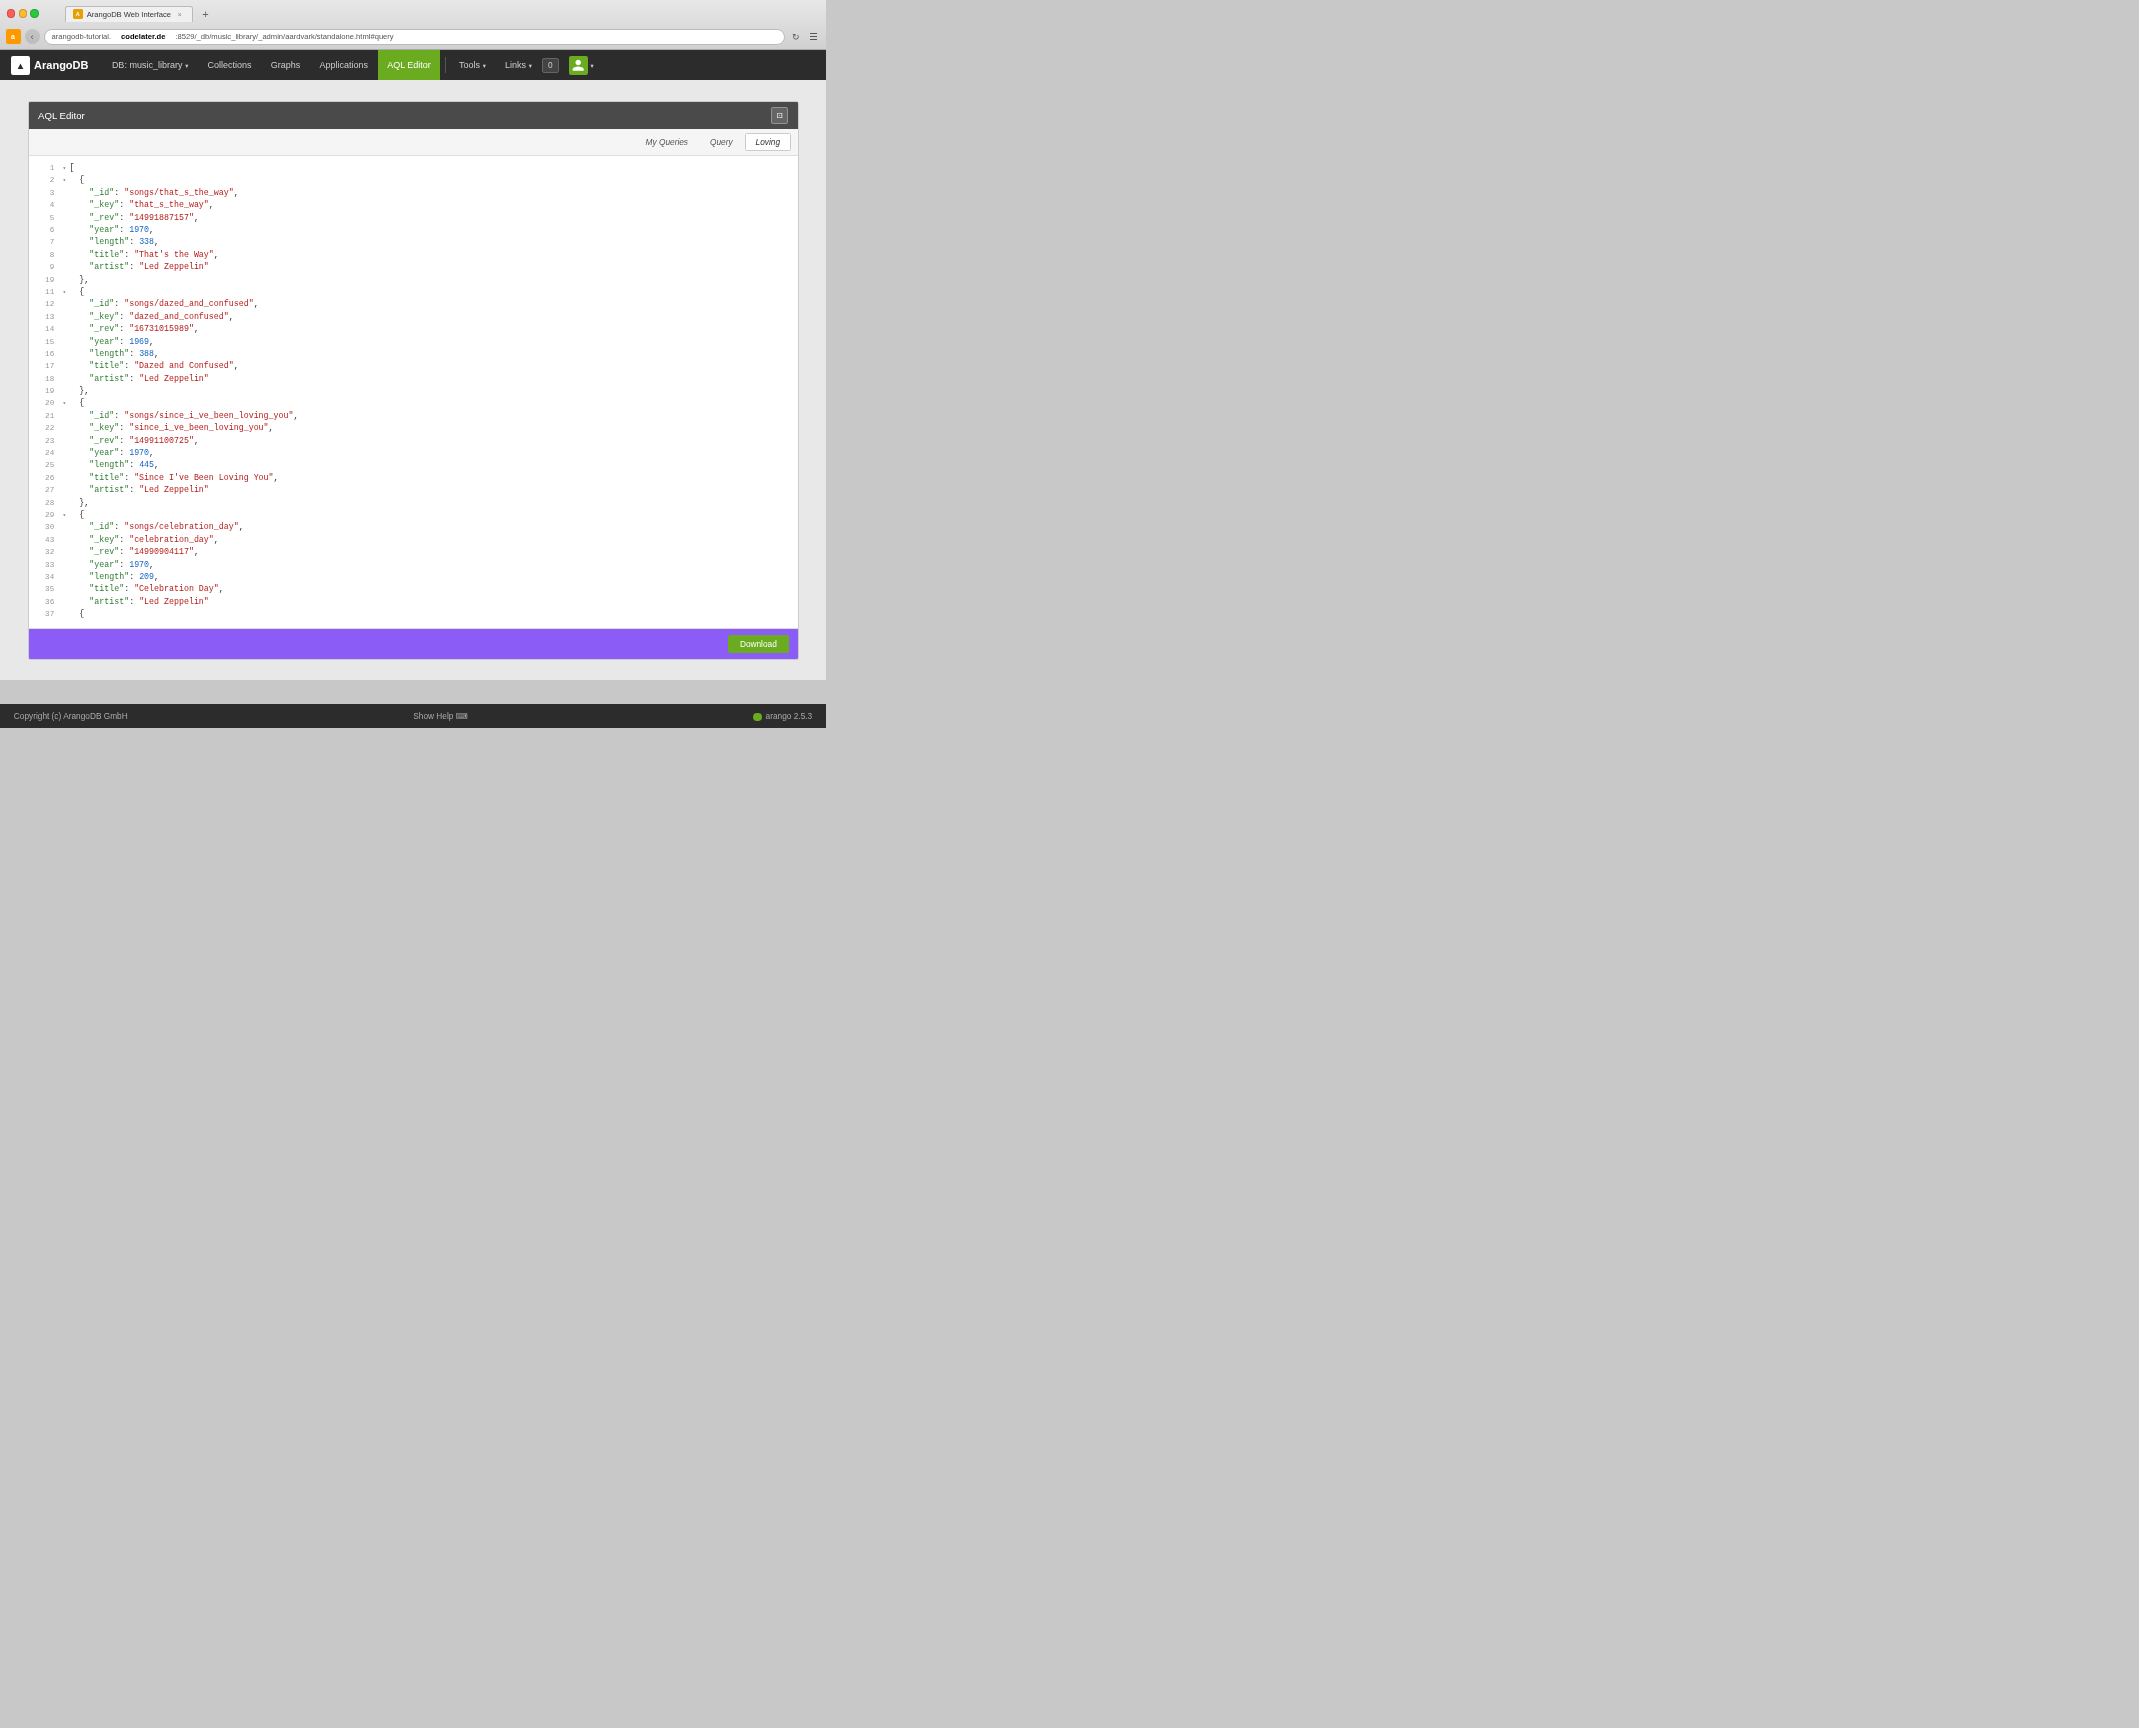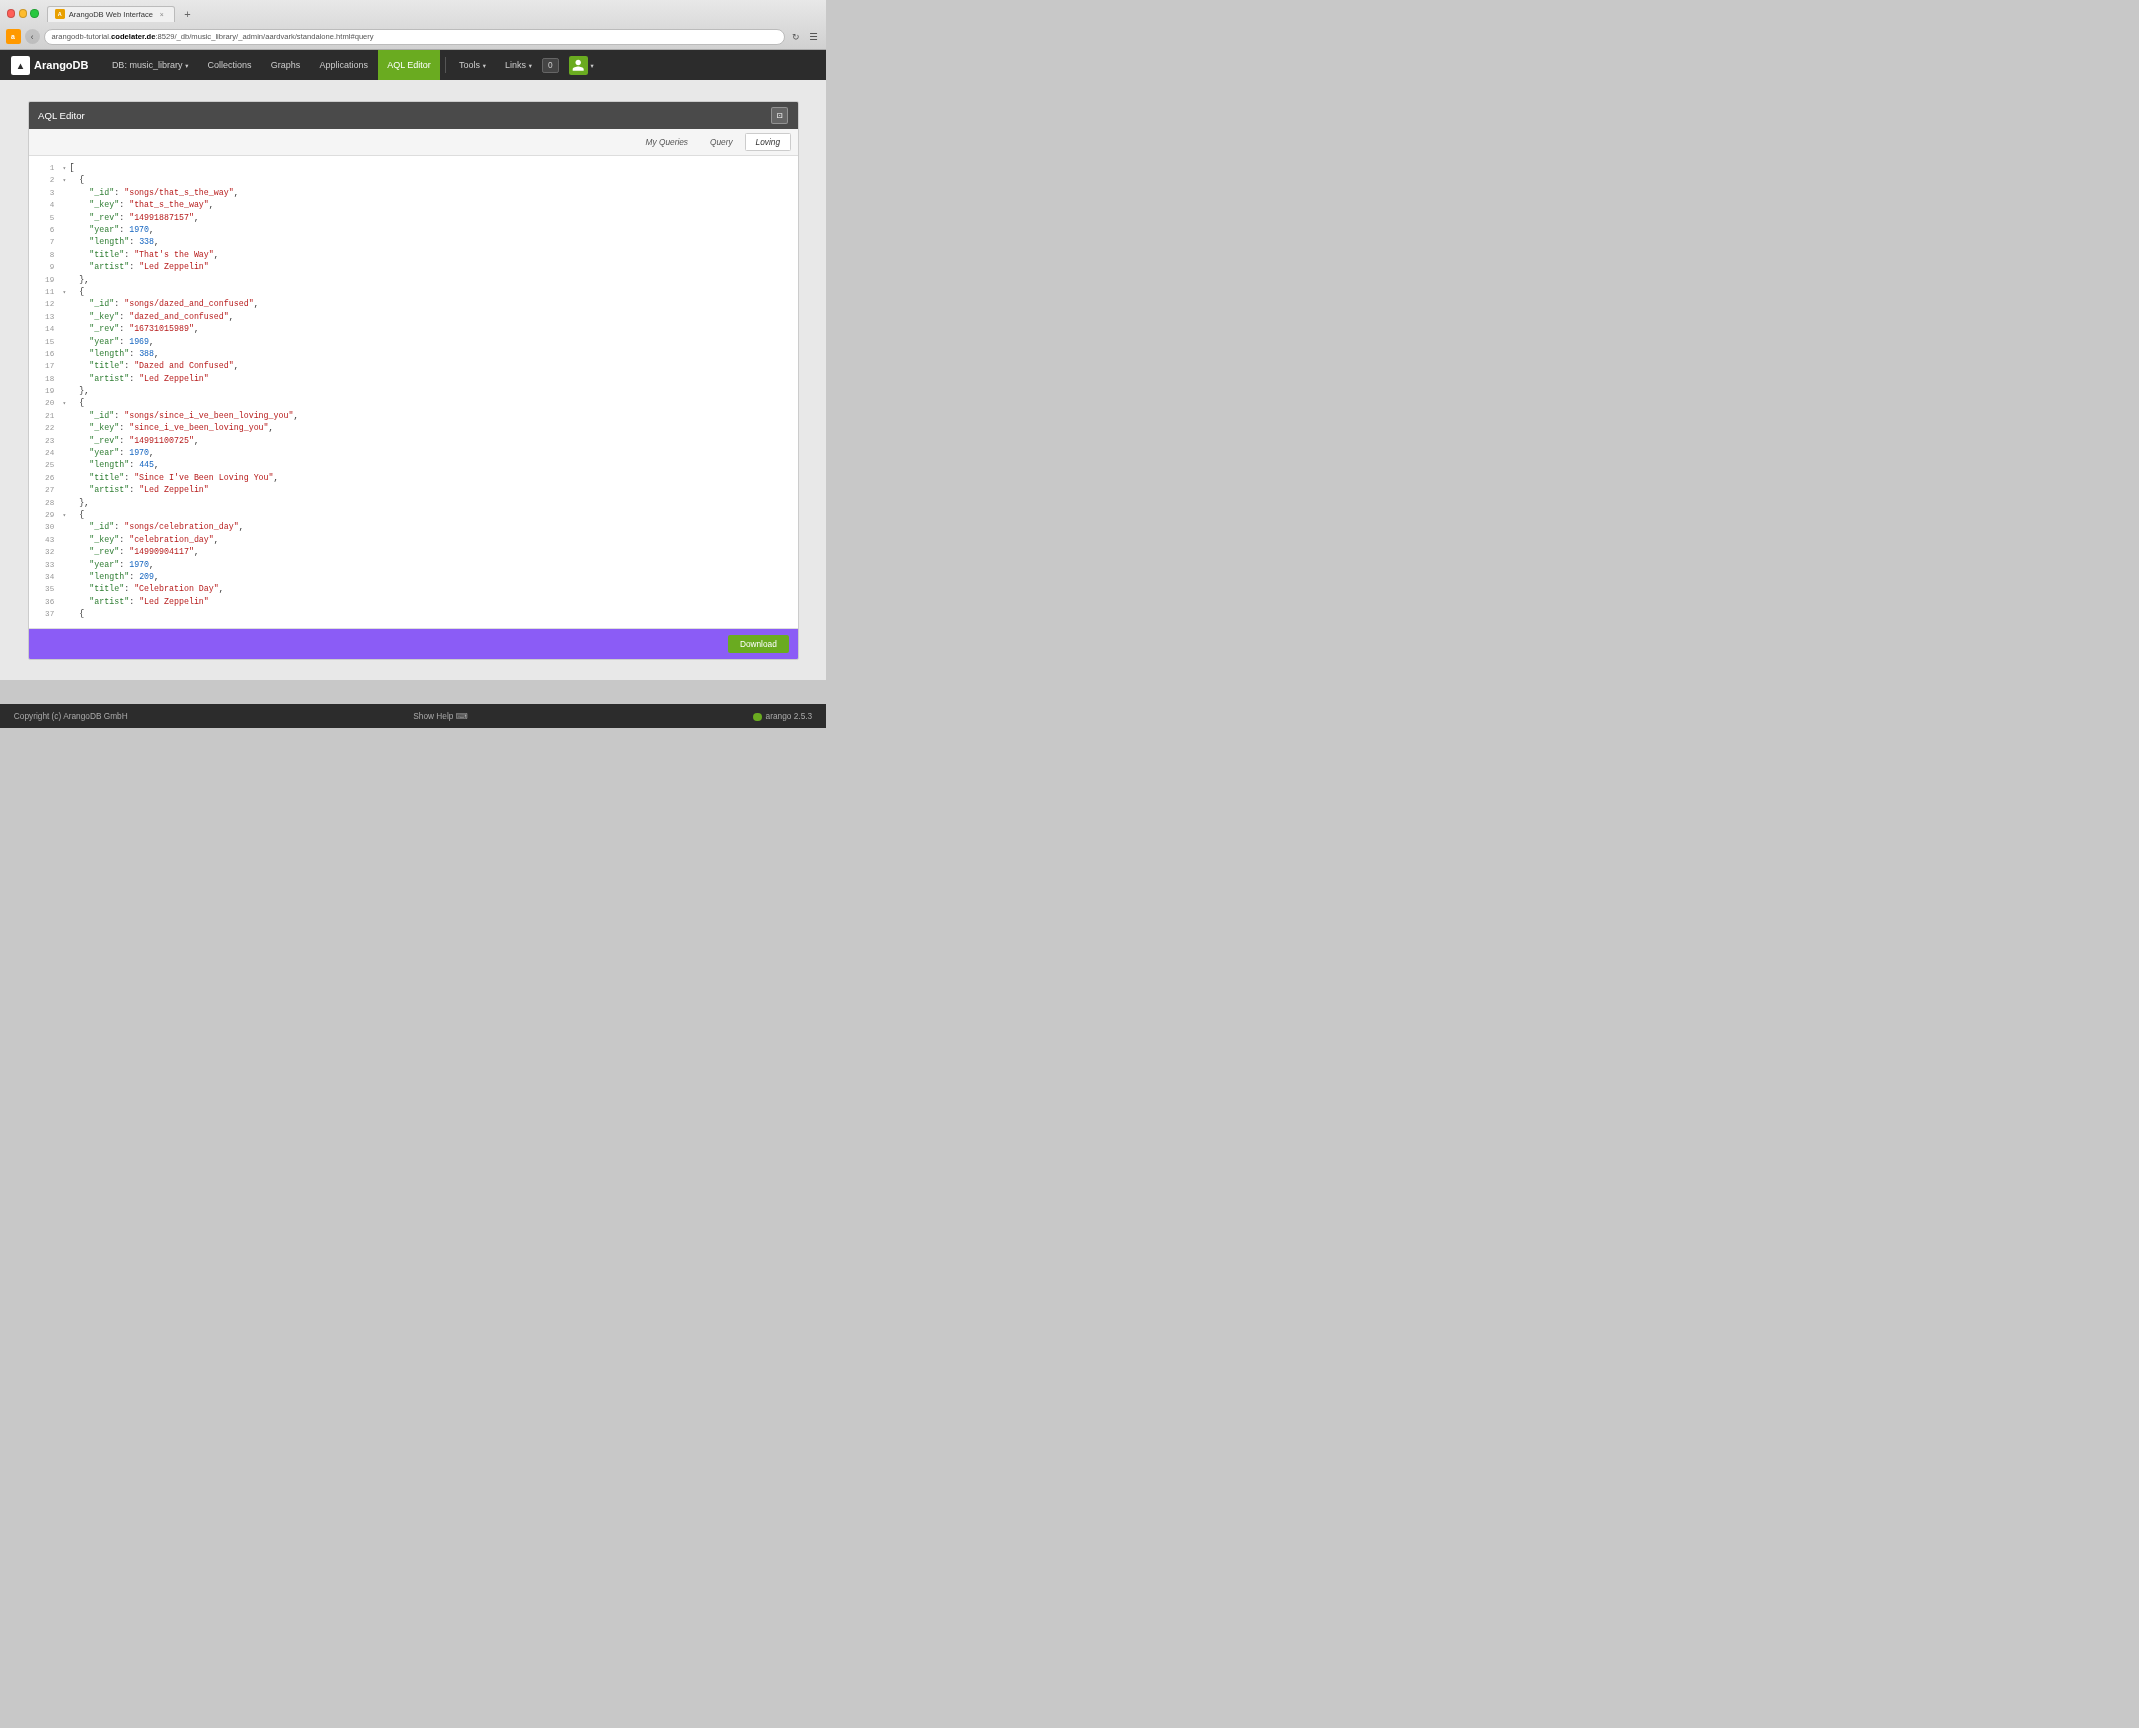--- a/index.html
+++ b/index.html
@@ -36,21 +36,21 @@
 
     .browser-tab {
       display: flex; align-items: center;
       background: #f0f0f0;
       border: 0.7px solid #bbb;
       border-bottom: none;
       border-radius: 2.8px 2.8px 0 0;
       padding: 2.8px 6.9px;
       font-size: 7.6px;
       color: #333;
-      margin-left: 3px;
+      margin-left: 21px;
       gap: 4.1px;
     }
     .tab-favicon {
       width: 9.6px; height: 9.6px;
       background: #e8a000;
       border-radius: 1.4px;
       display: inline-flex; align-items: center; justify-content: center;
       font-size: 5.5px; color: white; font-weight: bold;
     }
     .tab-close {
@@ -90,21 +90,21 @@
     }
     .address-display {
       flex: 1;
       height: 16.5px;
       border: 0.7px solid #bbb;
       border-radius: 8.3px;
       background: white;
       padding: 1.4px 6.9px;
       font-size: 7.6px;
       color: #555;
-      display: flex; align-items: center;
+      display: flex; align-items: center; gap: 10px;
     }
     .address-bold { color: #000; font-weight: 600; }
     .reload-btn {
       width: 13.8px; height: 13.8px;
       display: flex; align-items: center; justify-content: center;
       font-size: 9px; color: #555; cursor: pointer;
     }
     .menu-btn {
       width: 13.8px; height: 13.8px;
       display: flex; align-items: center; justify-content: center;

